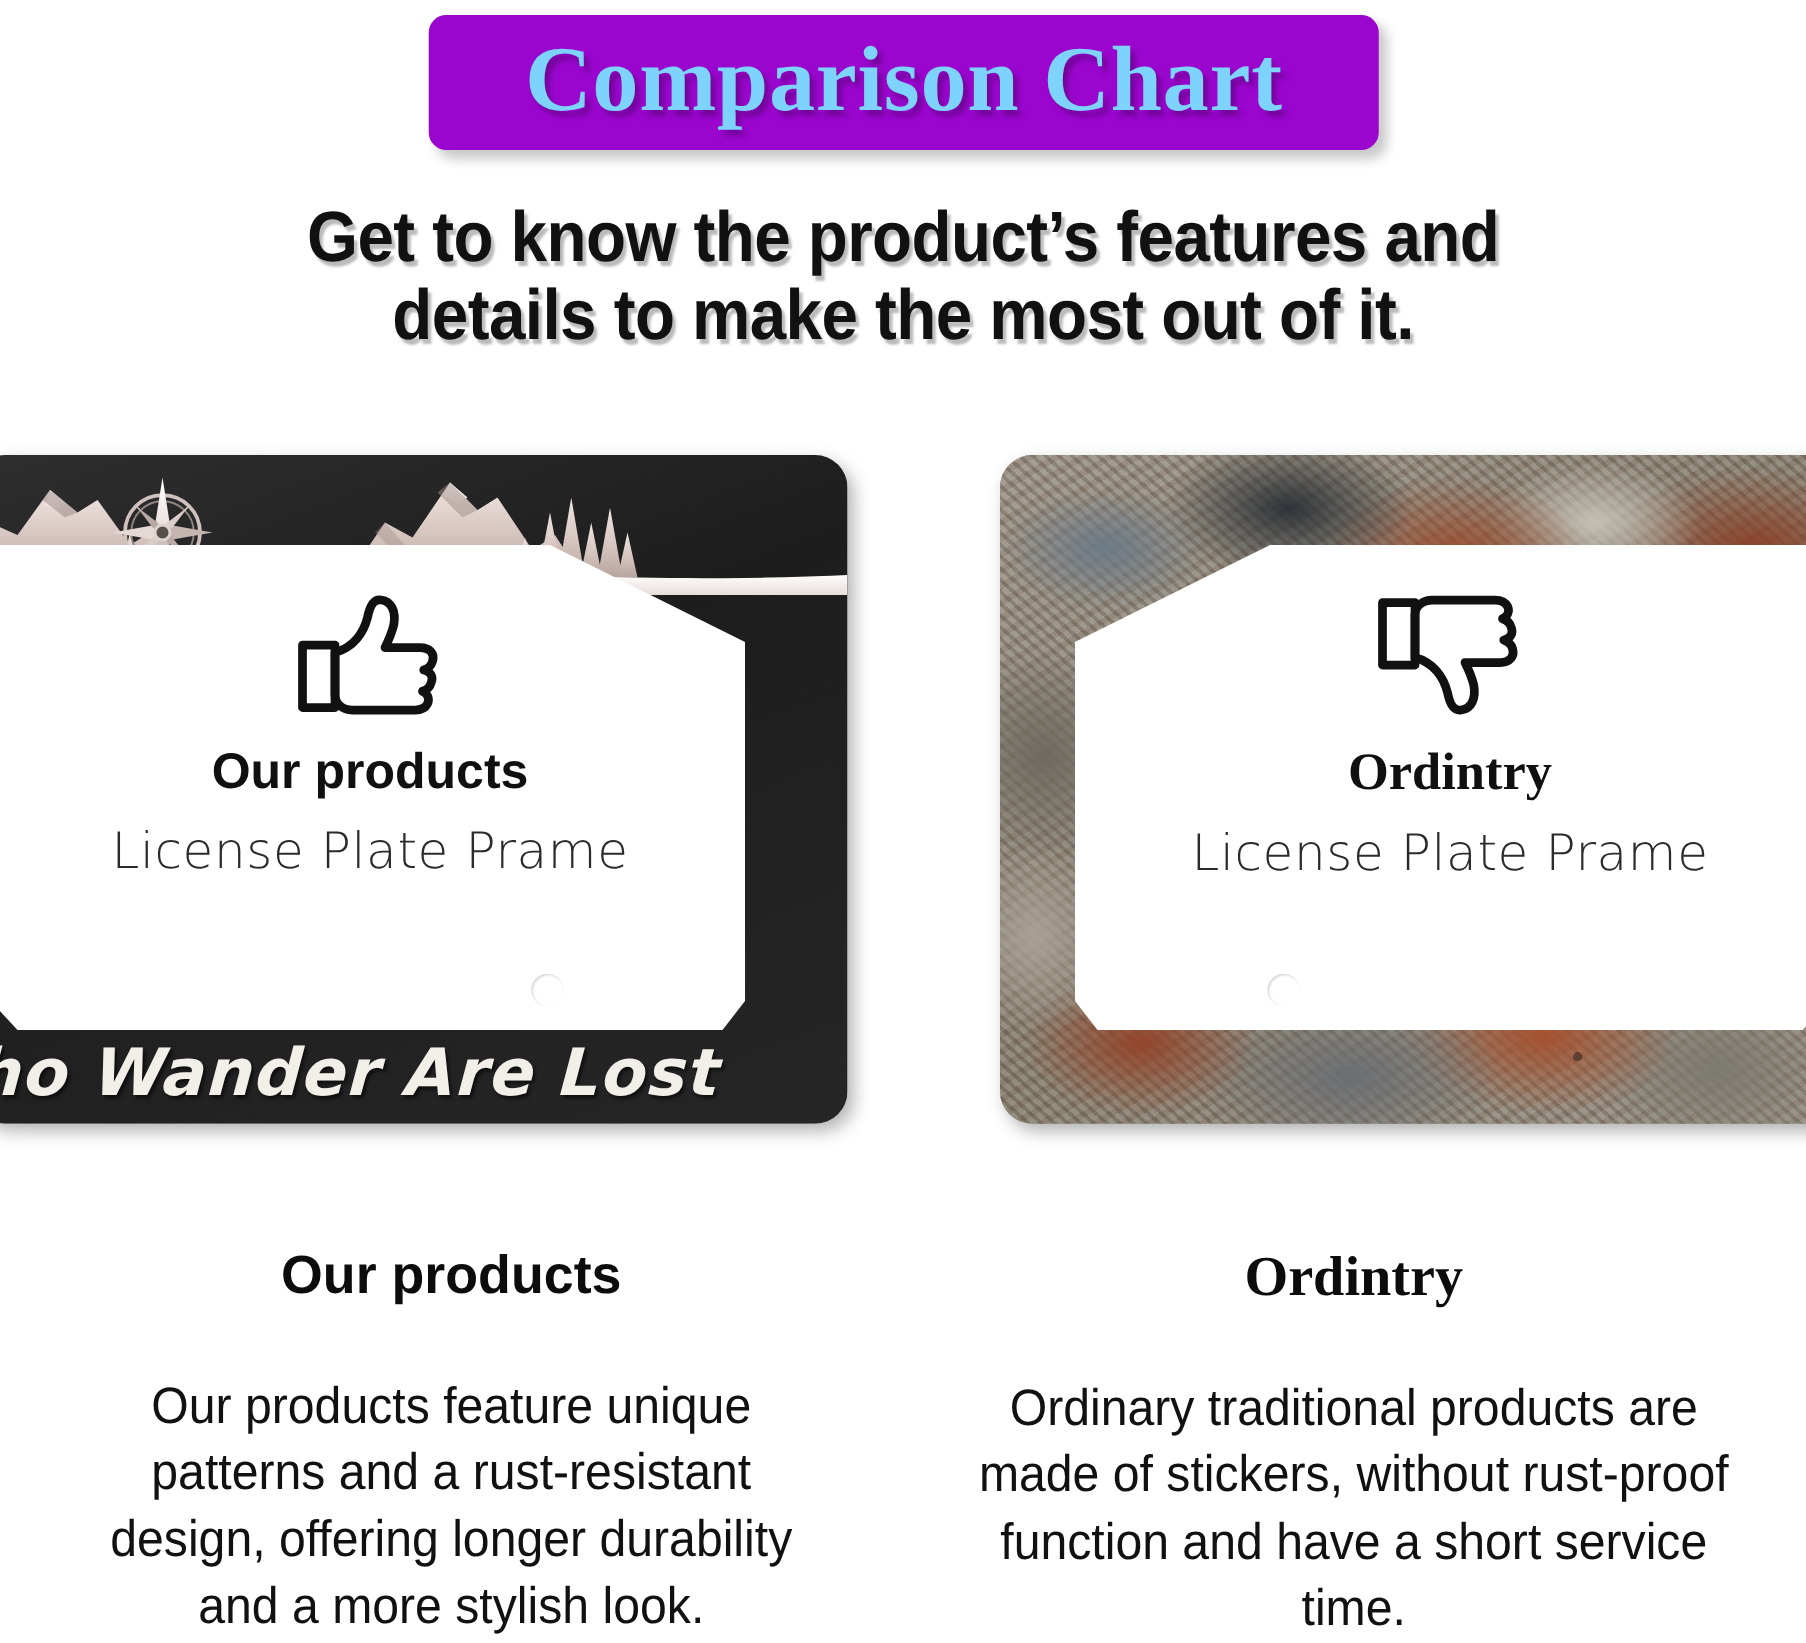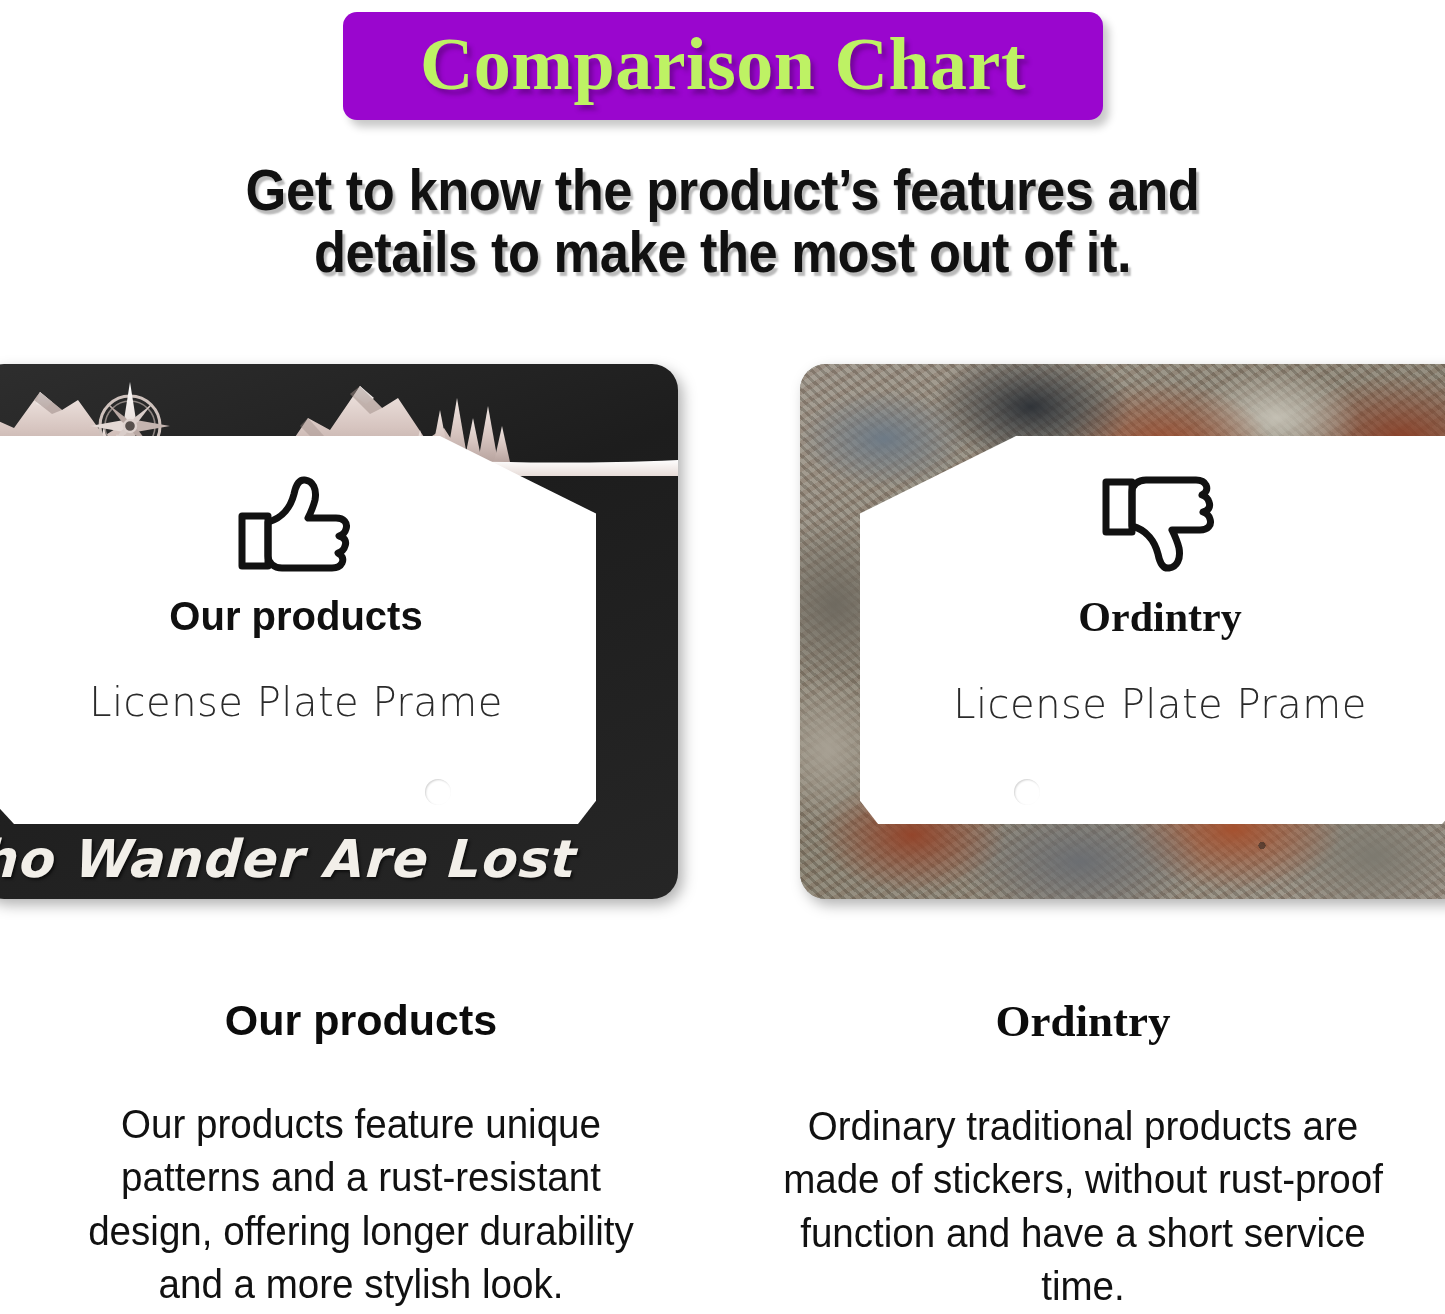--- a/index.html
+++ b/index.html
@@ -32,21 +32,21 @@
     box-shadow: 6px 7px 9px rgba(0,0,0,0.22);
     display: flex;
     align-items: center;
     justify-content: center;
   }
   .banner-title {
     font-family: "Liberation Serif", serif;
     font-weight: bold;
     font-size: 74px;
     line-height: 1;
-    color: #bef264;
+    color: #7dd3fc;
     letter-spacing: 0.5px;
     text-shadow: 4px 5px 4px rgba(60,0,80,0.40);
     white-space: nowrap;
     padding-bottom: 4px;
   }
 
   
   .subtitle {
     position: absolute;
     left: 0;
@@ -224,21 +224,21 @@
     font-size: 40px;
     color: #101010;
     line-height: 1;
   }
   .label-brand.serif {
     font-family: "Liberation Serif", serif;
     font-weight: bold;
     font-size: 42px;
   }
   .label-sub {
-    margin-top: 46px;
+    margin-top: 24px;
     font-family: "DejaVu Sans", sans-serif;
     font-weight: 300;
     font-size: 40px;
     color: #2b2b2b;
     line-height: 1;
     letter-spacing: 0.5px;
   }
 
   
   .columns {

